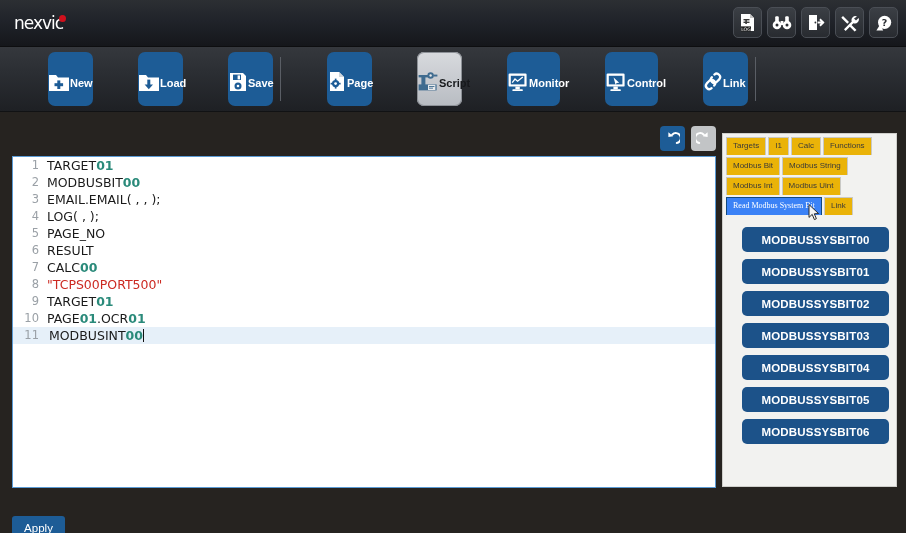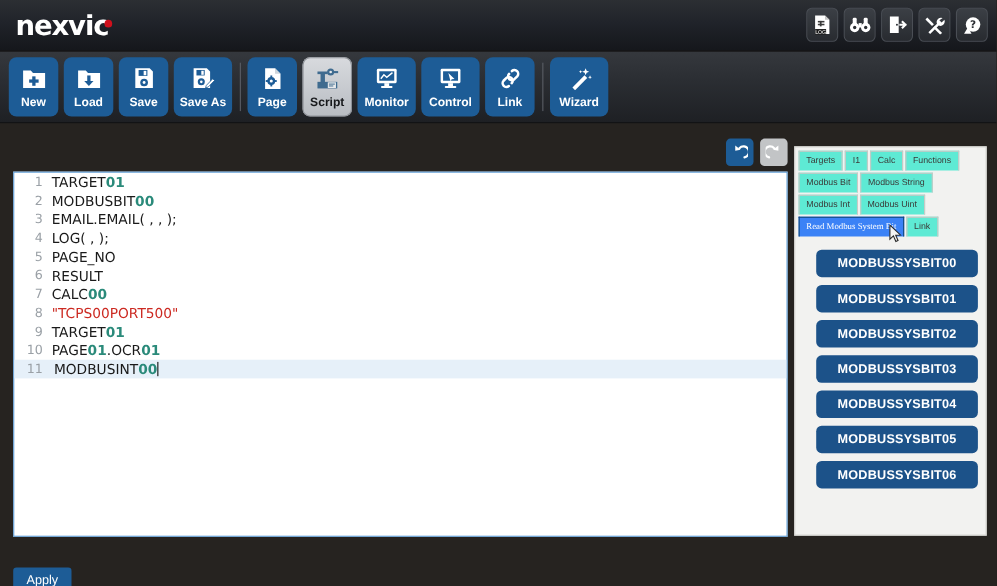--- a/index.html
+++ b/index.html
@@ -19,21 +19,21 @@
   .titlebar {
     position: absolute; left: 0; top: 0;
     width: 906px; height: 47px;
     background: linear-gradient(to bottom, #2c2f33 0%, #20232a 45%, #15171b 100%);
     border-bottom: 1px solid #0d0e10;
     display: flex; align-items: center;
   }
   .logo {
     margin-left: 14px;
     font-family: "DejaVu Sans", sans-serif;
-    font-size: 25px; font-weight: 700;
+    font-size: 17px; font-weight: 400;
     color: #ffffff; letter-spacing: -1px;
     position: relative; line-height: 1;
     white-space: nowrap;
   }
   .logo .dot {
     display: inline-block;
     width: 7px; height: 7px;
     border-radius: 50%;
     background: #d0101c;
     position: relative; top: -7px; left: -4px;
@@ -64,24 +64,25 @@
     background: linear-gradient(to bottom,#35383d 0%, #2b2e33 40%, #1e2024 100%);
     border-bottom: 1px solid #111214;
     display: flex; align-items: center;
     padding-left: 8px;
   }
   .tbtn {
     width: 45px; height: 54px;
     margin-right: 5px;
     border-radius: 7px;
     background: #1d5c96;
-    display: flex; flex-direction: column;
+    display: flex; flex-direction: row;
     align-items: center; justify-content: flex-start;
     padding-top: 5px;
     cursor: pointer;
+    margin-left: 40px;
   }
   .tbtn.wide { width: 53px; }
   .tbtn .ic { height: 28px; display:flex; align-items:center; justify-content:center; }
   .tbtn .lbl {
     color: #ffffff; font-size: 11px; font-weight: 700;
     margin-top: 2px; white-space: nowrap;
   }
   .tbtn.active {
     background: linear-gradient(to bottom,#d8dade,#b8bcc2);
     box-shadow: inset 0 0 0 1px #8d9197;
@@ -146,21 +147,21 @@
     width: 175px; height: 354px;
     background: #f2f2f0;
     border: 1px solid #cfcfcb;
   }
   .tabrow {
     display: flex; flex-wrap: wrap;
     padding: 3px 2px 0 3px;
     gap: 2px;
   }
   .tab {
-    background: #5eead4;
+    background: #eab308;
     border: 1px solid #c9c9c5;
     border-bottom: none;
     color: #3a3a38;
     font-size: 8px;
     padding: 4px 6px 5px 6px;
     cursor: pointer;
     white-space: nowrap;
     line-height: 1;
   }
   .tab.sel {
@@ -288,33 +289,20 @@
           <path d="M2 1 h13 l3 3 v15 H2 Z" fill="#fff"></path>
           <rect x="5" y="2.6" width="8" height="5.4" fill="#1d5c96"></rect>
           <rect x="9.6" y="3.4" width="2.4" height="4" fill="#fff"></rect>
           <circle cx="10" cy="14" r="3.5" fill="#1d5c96"></circle>
           <circle cx="10" cy="14" r="1.3" fill="#fff"></circle>
         </svg>
       </span>
       <span class="lbl">Save</span>
     </div>
 
-    <div class="tbtn wide">
-      <span class="ic">
-        <svg width="22" height="20" viewBox="0 0 22 20">
-          <path d="M2 1 h12 l3 3 v15 H2 Z" fill="#fff"></path>
-          <rect x="4.6" y="2.6" width="7.5" height="5" fill="#1d5c96"></rect>
-          <rect x="9" y="3.3" width="2.2" height="3.7" fill="#fff"></rect>
-          <circle cx="9" cy="13.4" r="3.2" fill="#1d5c96"></circle>
-          <circle cx="9" cy="13.4" r="1.2" fill="#fff"></circle>
-          <path d="M13.6 16.6 L19.4 10.6 L21 12.2 L15.2 18.2 L12.8 18.8 Z" fill="#fff" stroke="#1d5c96" stroke-width="0.7"></path>
-        </svg>
-      </span>
-      <span class="lbl">Save As</span>
-    </div>
 
     <div class="tsep"></div>
 
     <div class="tbtn">
       <span class="ic">
         <svg width="20" height="21" viewBox="0 0 20 21">
           <path d="M3 1 h9 l5 5 v14 H3 Z" fill="#fff"></path>
           <path d="M12 1 v5 h5 Z" fill="#cfd6dc"></path>
           <circle cx="8.6" cy="12.6" r="3.6" fill="#1d5c96"></circle>
           <circle cx="8.6" cy="12.6" r="1.4" fill="#fff"></circle>
@@ -379,33 +367,20 @@
             <path d="M11.4 3.6 a3.4 3.4 0 0 1 4.8 4.8 l-2.6 2.6 a3.4 3.4 0 0 1-4.8-4.8"></path>
             <path d="M8.6 17.2 a3.4 3.4 0 0 1-4.8-4.8 l2.6-2.6 a3.4 3.4 0 0 1 4.8 4.8"></path>
           </g>
         </svg>
       </span>
       <span class="lbl">Link</span>
     </div>
 
     <div class="tsep"></div>
 
-    <div class="tbtn wide">
-      <span class="ic">
-        <svg width="22" height="21" viewBox="0 0 22 21">
-          <path d="M4.4 18.6 L15.4 7.4 L17.8 9.8 L6.8 21 Z" fill="#fff"></path>
-          <g fill="#fff">
-            <path d="M16.4 1 l0.9 2.3 l2.3 0.9 l-2.3 0.9 l-0.9 2.3 l-0.9-2.3 l-2.3-0.9 l2.3-0.9 Z"></path>
-            <path d="M20.4 7.4 l0.5 1.3 l1.3 0.5 l-1.3 0.5 l-0.5 1.3 l-0.5-1.3 l-1.3-0.5 l1.3-0.5 Z"></path>
-            <path d="M11.8 2.6 l0.45 1.1 l1.1 0.45 l-1.1 0.45 l-0.45 1.1 l-0.45-1.1 l-1.1-0.45 l1.1-0.45 Z"></path>
-          </g>
-        </svg>
-      </span>
-      <span class="lbl">Wizard</span>
-    </div>
   </div>
 
   <div class="ur-wrap">
     <div class="ur-btn on">
       <svg width="15" height="15" viewBox="0 0 15 15">
         <path d="M11.8 12 a5 5 0 1 0-4.6-8.3" stroke="#fff" stroke-width="2" fill="none" stroke-linecap="round"></path>
         <path d="M3.4 1.2 L3.4 6 L8.2 5.2 Z" fill="#fff"></path>
       </svg>
     </div>
     <div class="ur-btn off">

